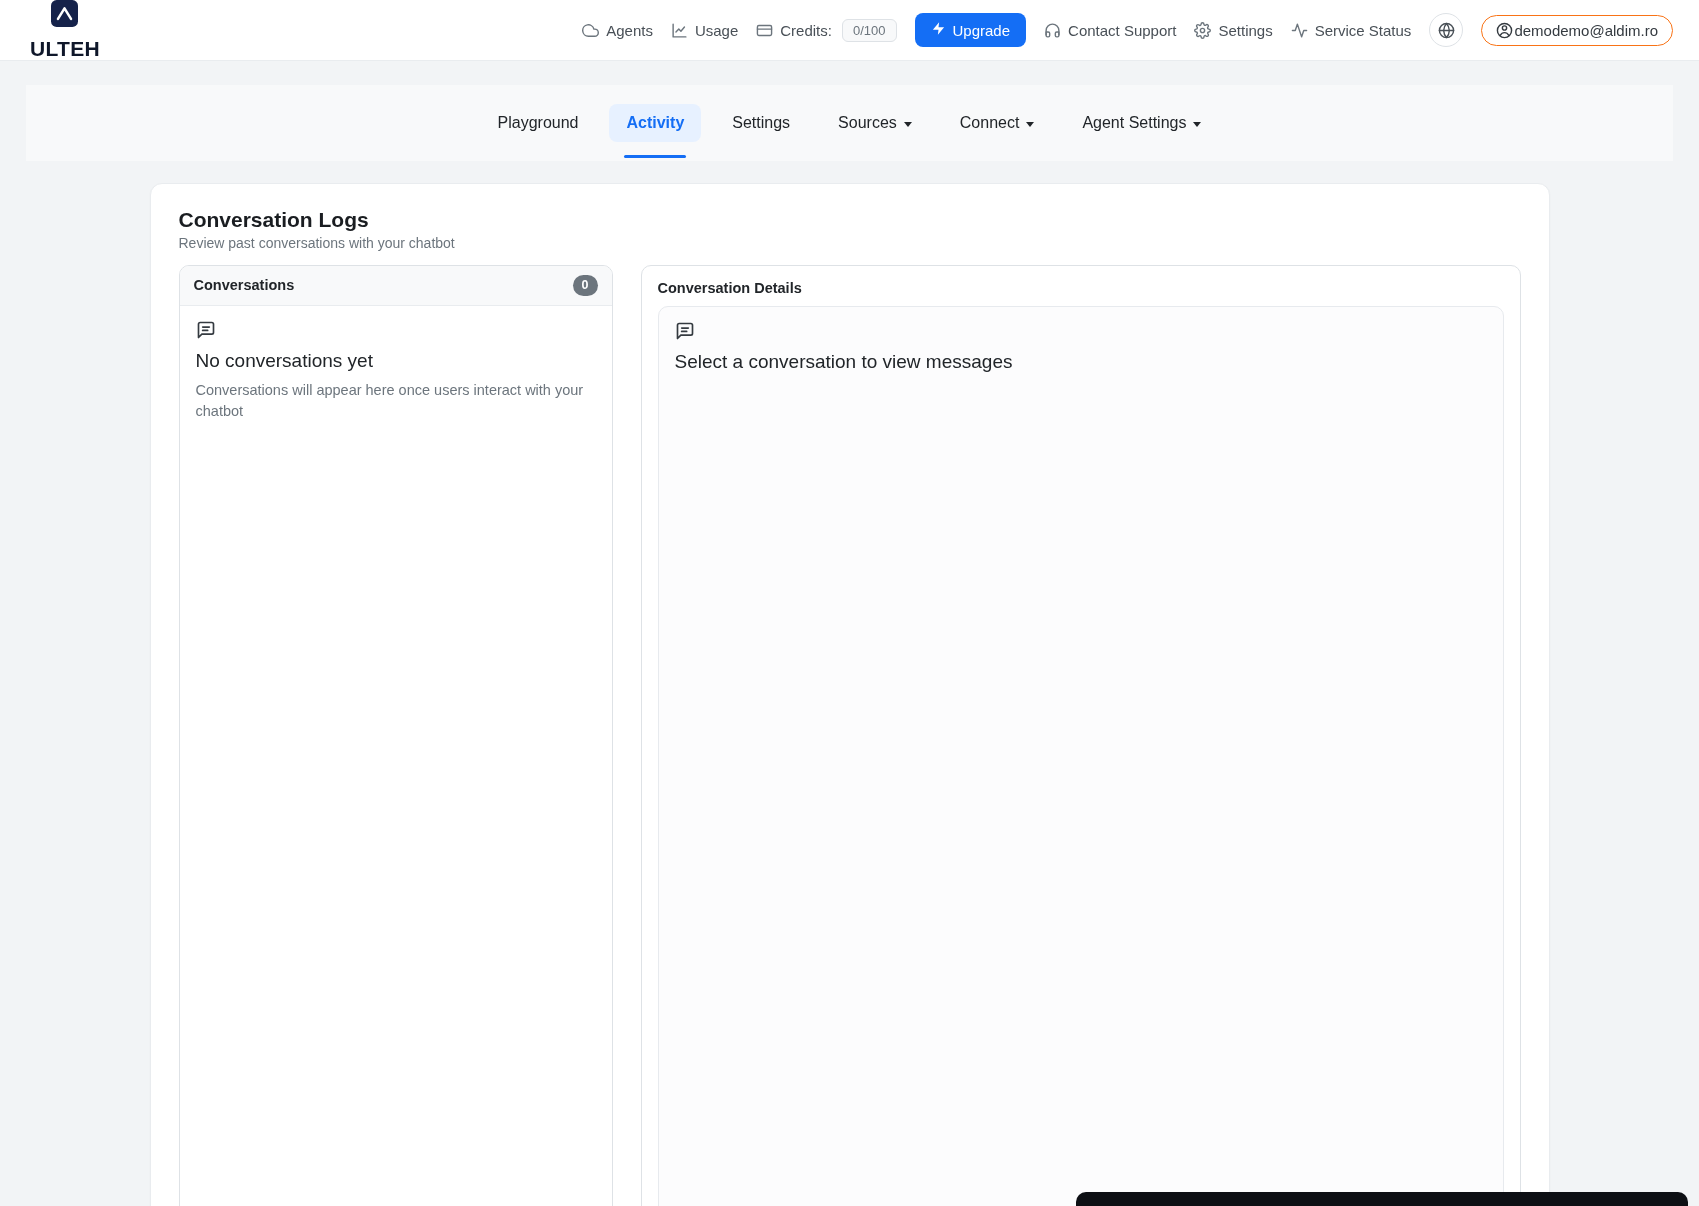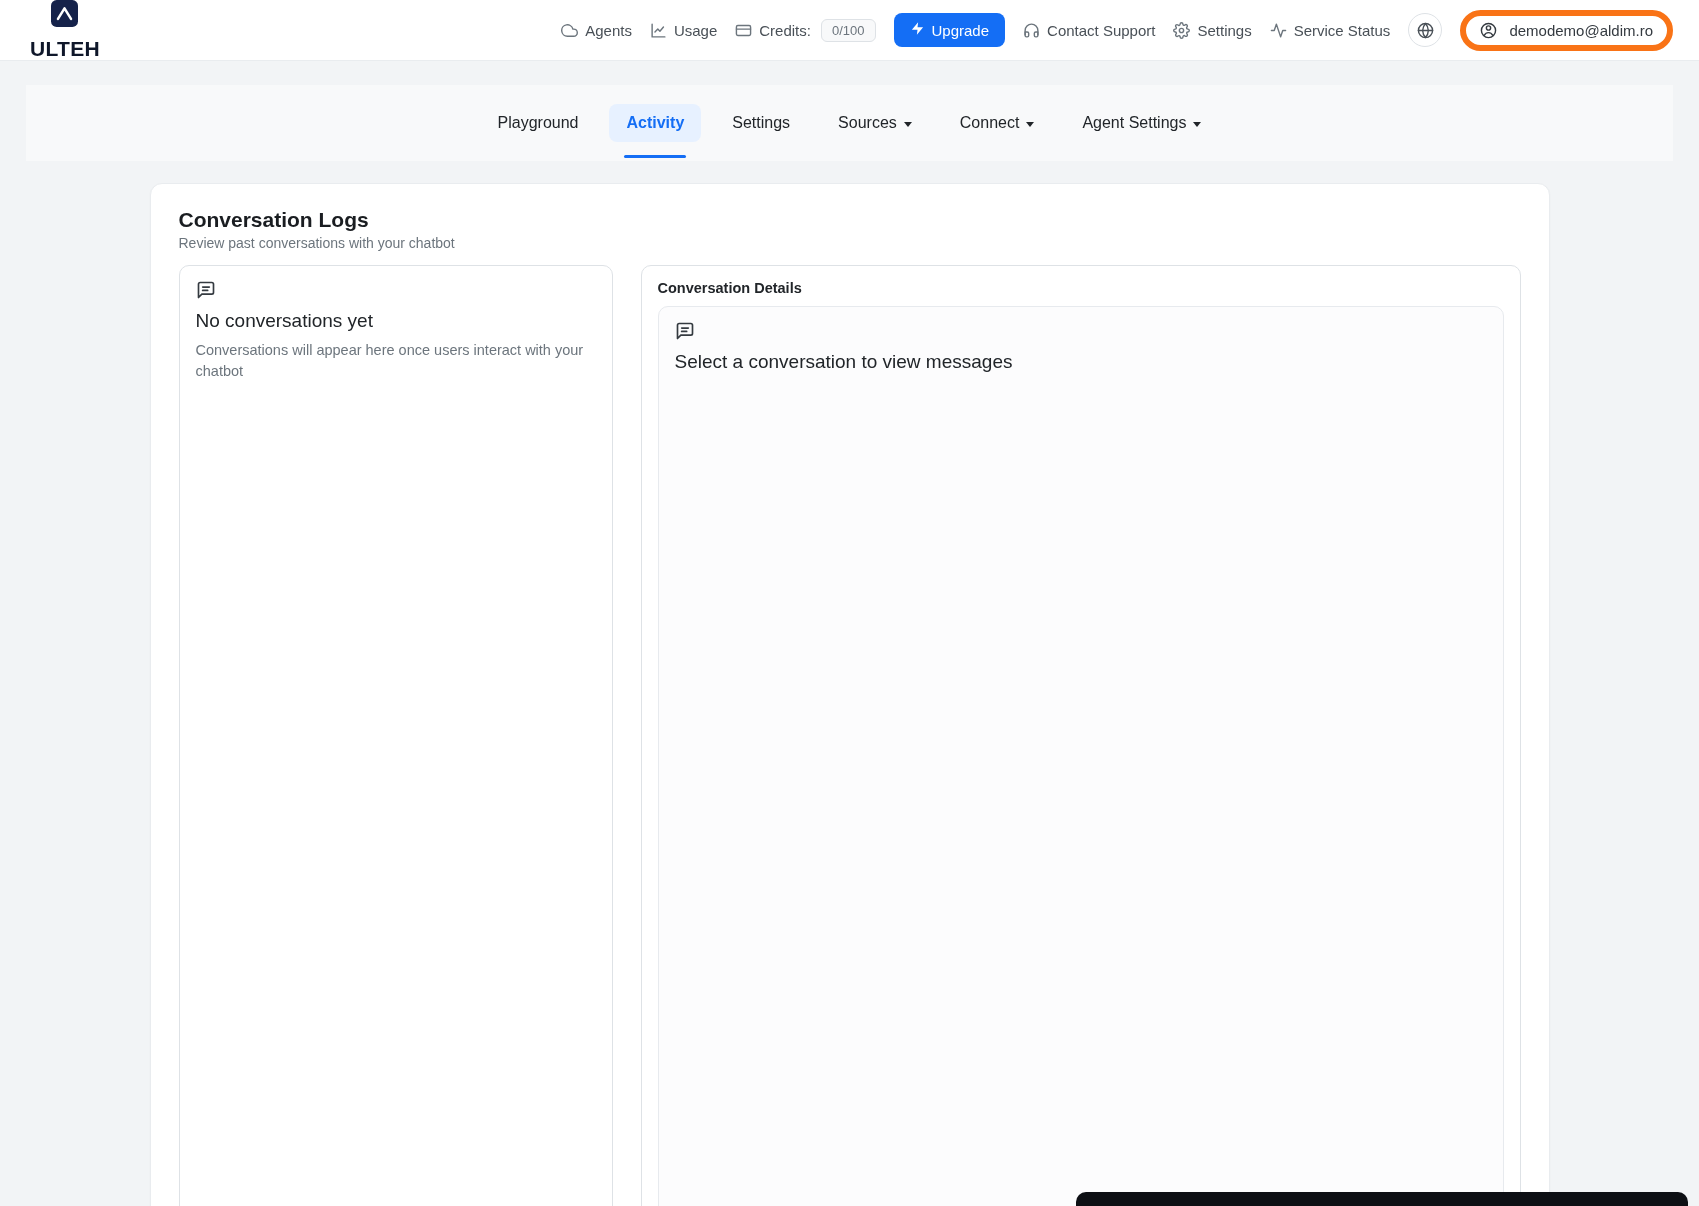--- a/index.html
+++ b/index.html
@@ -21,21 +21,21 @@
   .brand{display:flex;align-items:center;gap:6px;cursor:pointer;flex-direction:column;}
   .brand-name{font-size:21px;font-weight:800;letter-spacing:.3px;color:#0f172a;}
   .hnav{display:flex;align-items:center;gap:18px;}
   .hitem{display:flex;align-items:center;gap:7px;font-size:15px;color:#495057;cursor:pointer;white-space:nowrap;}
   .hitem .icw{color:#6c757d;display:flex;}
   .badge-credits{font-size:13px;color:#6c757d;background:#f8f9fa;border:1px solid #dee2e6;border-radius:6px;padding:3px 10px;margin-left:3px;}
   .btn-upgrade{display:flex;align-items:center;gap:7px;background:var(--accent,#146ef5);color:#fff;border:none;
     border-radius:8px;padding:8px 16px;font-size:15px;font-weight:500;cursor:pointer;font-family:inherit;white-space:nowrap;}
   .btn-globe{width:34px;height:34px;border:1px solid #dee2e6;border-radius:50%;background:#fff;
     display:flex;align-items:center;justify-content:center;color:#495057;cursor:pointer;}
-  .user-pill{display:flex;align-items:flex-end;gap:12px;border:6px solid #f97316;border-radius:999px;
+  .user-pill{display:flex;align-items:flex-end;gap:1px;border:1px solid #f97316;border-radius:999px;
     padding:6px 14px;font-size:15px;color:#343a40;background:#fff;cursor:pointer;white-space:nowrap;}
 
   
   .tabbar{margin:24px 26px 0;height:76px;background:#f8f9fa;
     display:flex;align-items:center;justify-content:center;gap:14px;position:relative;}
   .tab{display:flex;align-items:center;gap:7px;padding:10px 17px;font-size:16px;font-weight:500;
     color:#212529;border-radius:8px;cursor:pointer;position:relative;white-space:nowrap;}
   .tab.active{color:var(--accent,#146ef5);background:var(--active-tab-bg,#e7f1ff);font-weight:600;align-items:center;}
   .tab.active::after{content:"";position:absolute;left:50%;transform:translateX(-50%);bottom:-16px;
     width:62px;height:3px;border-radius:2px;background:var(--accent,#146ef5);}
@@ -198,20 +198,24 @@
   </a>
 </nav>
 
 <main class="main-card">
   <h1 class="page-title">Conversation Logs</h1>
   <p class="page-subtitle">Review past conversations with your chatbot</p>
 
   <div class="panels">
 
     <section class="conv-panel">
+      <div class="conv-head">
+        <span class="conv-title">Conversations</span>
+        <span class="count-badge">0</span>
+      </div>
       <div class="conv-body">
         <span class="empty-icon">
           <svg class="st i20" viewBox="0 0 24 24">
               <path d="M21 15a2 2 0 0 1-2 2H7l-4 4V5a2 2 0 0 1 2-2h14a2 2 0 0 1 2 2z"></path>
               <line x1="8" y1="8.5" x2="16" y2="8.5"></line>
               <line x1="8" y1="12.5" x2="14" y2="12.5"></line>
             </svg>
         </span>
         <div class="empty-title">No conversations yet</div>
         <div class="empty-desc">Conversations will appear here once users interact with your chatbot</div>

